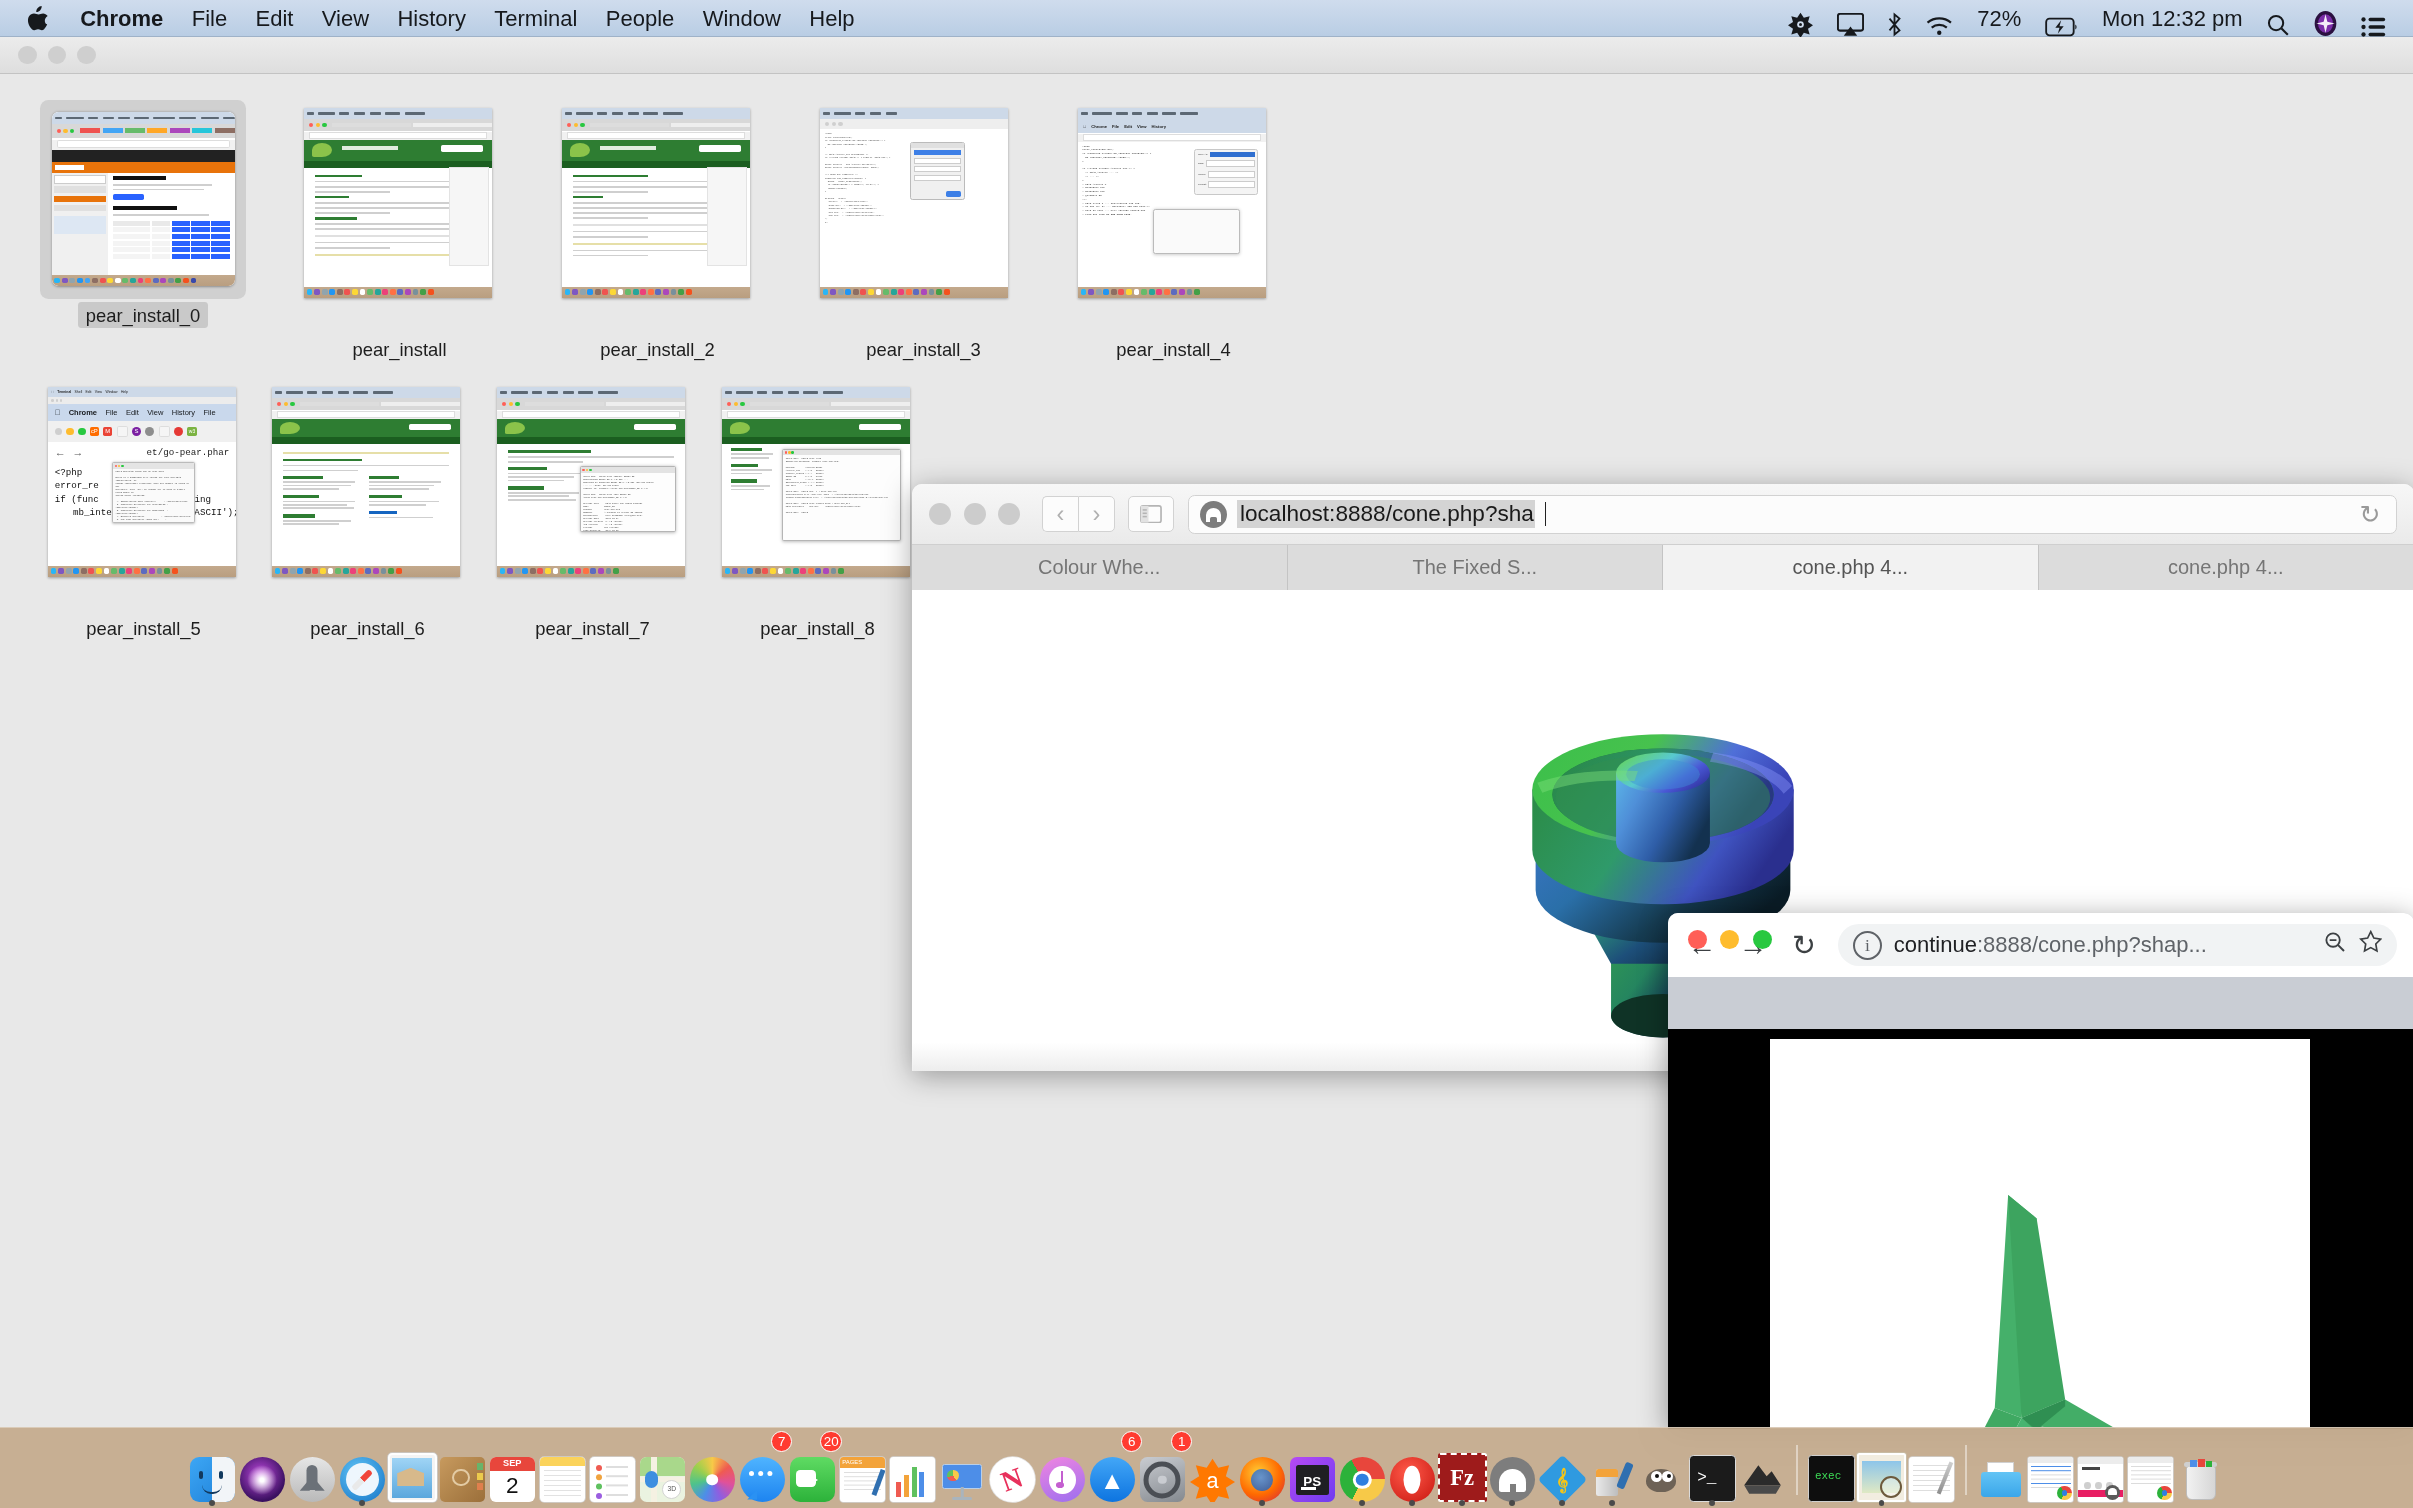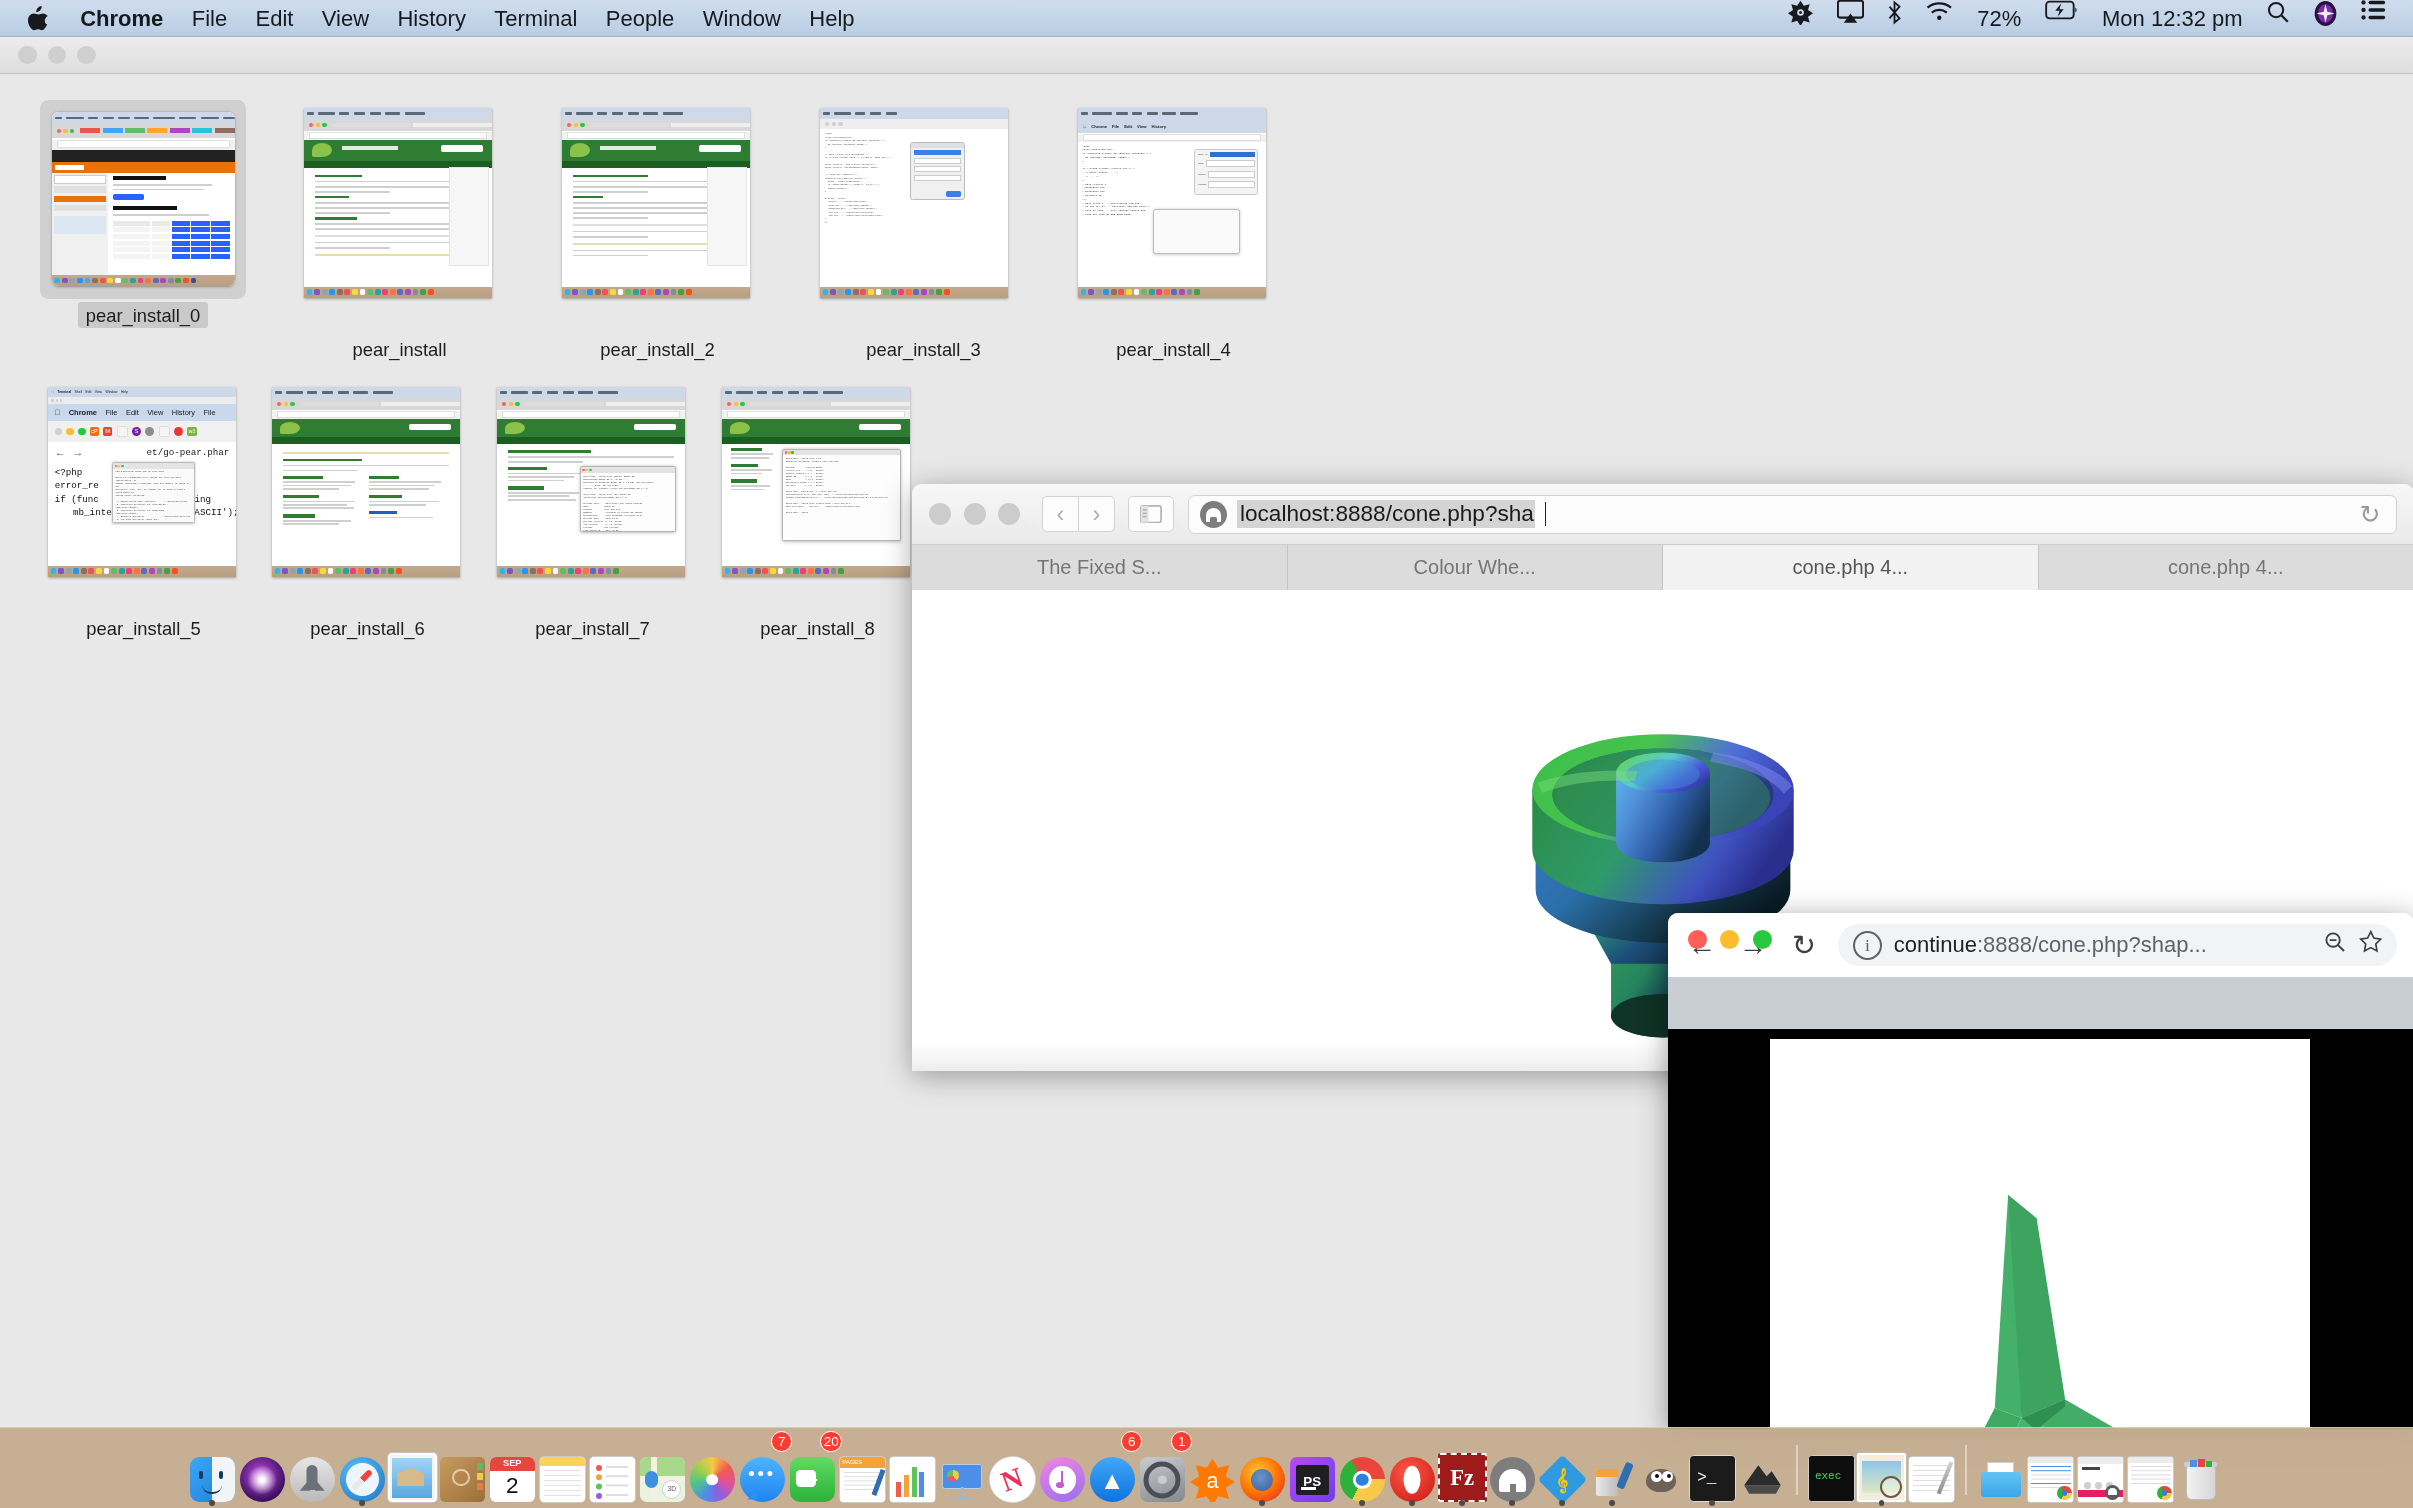--- a/index.html
+++ b/index.html
@@ -16,21 +16,21 @@
     box-sizing:border-box;padding:0 15px 0 22px;
     color:#16191d;font-size:22px;
     border-bottom:0.8px solid #9fb2c8;
     z-index:60;
   }
   .mb-left{display:flex;align-items:center;gap:0;}
   .mb-item{padding:0 14.2px;line-height:37px;white-space:nowrap;}
   .mb-item.bold{font-weight:bold;}
   .apple-logo{width:22px;height:25px;position:relative;margin:0 17px 0 5px;}
   .apple-logo svg{display:block}
-  .mb-right{margin-left:auto;display:flex;align-items:flex-start;gap:0;}
+  .mb-right{margin-left:auto;display:flex;align-items:flex-end;gap:0;}
   .mb-ritem{padding:0 11.7px;display:flex;align-items:center;line-height:37px;white-space:nowrap;}
 
   
   #preview-window{
     position:absolute;left:0;top:37px;width:2413px;height:1391px;
     background:#e8e8e8;
     z-index:10;
   }
   #preview-titlebar{
     position:relative;height:36px;width:100%;
@@ -999,22 +999,22 @@
         </svg>
     </span>
     <div id="safari-addressbar">
       <span class="mamp-ico"></span>
       <span id="safari-url">localhost:8888/cone.php?sha</span>
         <span class="caret"></span>
       <span class="reload" style="margin-left:auto">↻</span>
     </div>
   </div>
   <div id="safari-tabs">
+    <div class="sf-tab">Colour Whe...</div>
     <div class="sf-tab">The Fixed S...</div>
-    <div class="sf-tab">Colour Whe...</div>
     <div class="sf-tab active">cone.php 4...</div>
     <div class="sf-tab">cone.php 4...</div>
   </div>
   <div id="safari-page">
     <svg width="1502" height="481" viewBox="0 0 1792 574">
       <defs>
         <linearGradient id="gOuterTop" x1="0" y1="0" x2="1" y2="0.3">
           <stop offset="0" stop-color="#3bbf4a"></stop>
             <stop offset="0.45" stop-color="#47c24e"></stop>
           <stop offset="0.75" stop-color="#4f6fd8"></stop>

